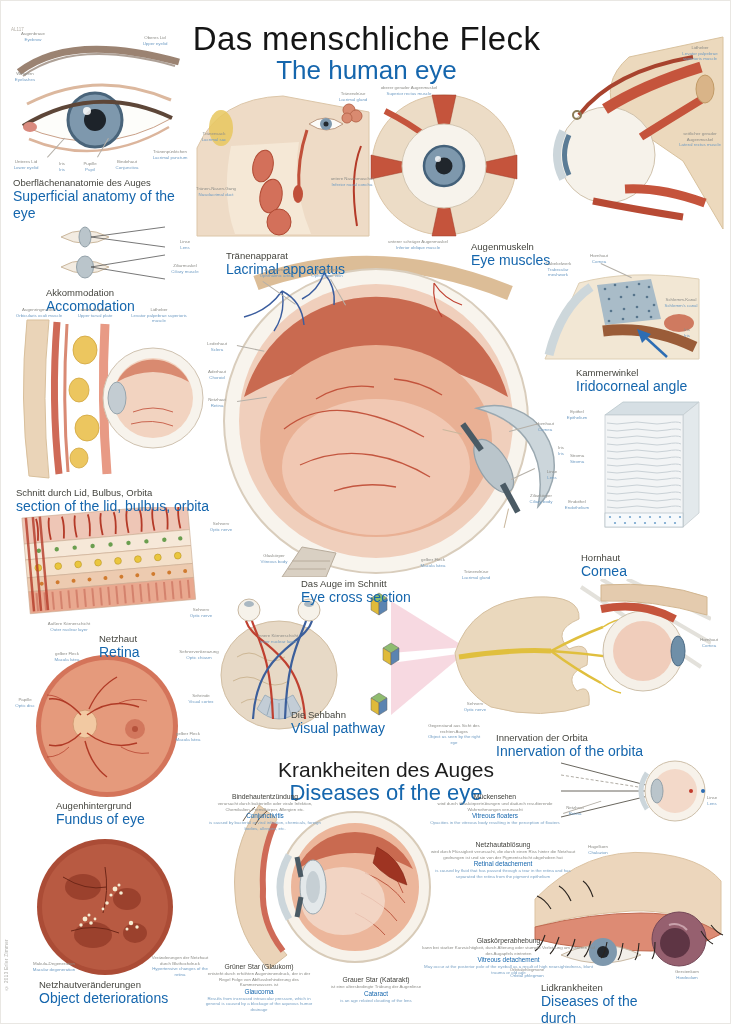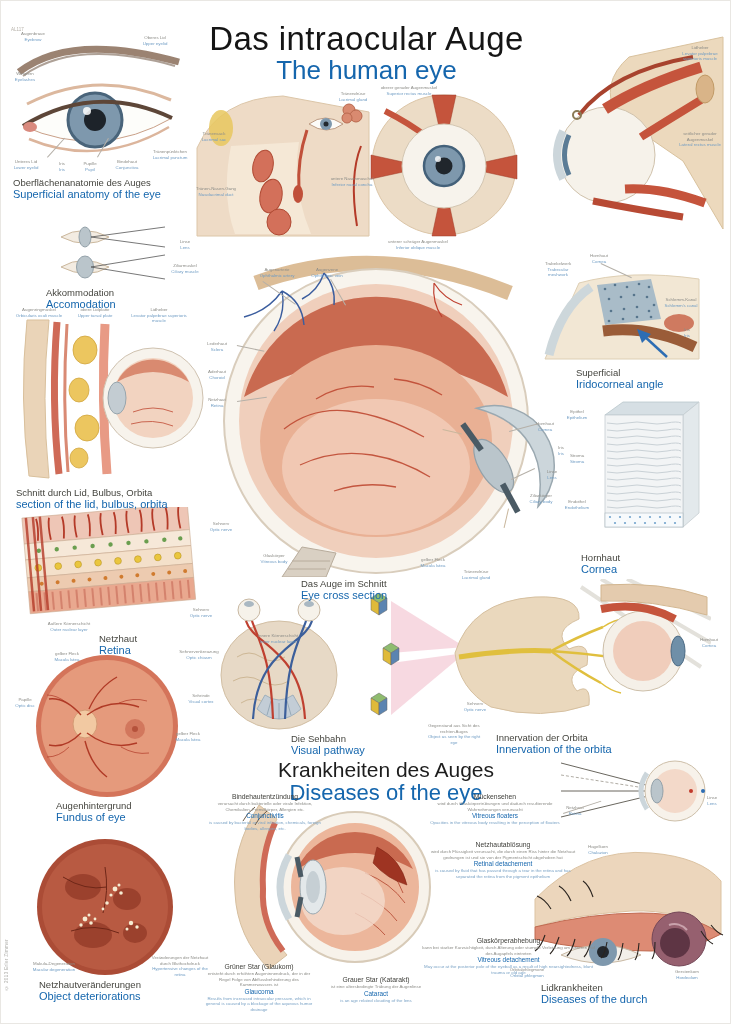--- a/index.html
+++ b/index.html
@@ -5,40 +5,40 @@
 *{margin:0;padding:0;box-sizing:border-box}
 body{font-family:"Liberation Sans",sans-serif;background:#fff}
 #poster{position:relative;width:731px;height:1024px;background:#fff;overflow:hidden;border:1px solid #e9e7e3}
 .abs{position:absolute}
 .t1{font-size:33px;color:#151515;letter-spacing:.4px;line-height:1.08}
 .t2{font-size:26px;color:#1566ad;line-height:1.05}
 .h2de{font-size:21px;color:#1d1d1d;line-height:1.1}
 .h2en{font-size:22px;color:#1566ad;line-height:1.1}
 .sec{position:absolute;text-align:left;line-height:1.18}
 .sec .de{display:block;font-size:9.5px;color:#45453f}
-.sec .en{display:block;font-size:11px;color:#1566ad}
+.sec .en{display:block;font-size:14px;color:#1566ad}
 .note{position:absolute;text-align:center;line-height:1.25}
 .note .hd{display:block;font-size:6.8px;color:#3f3f3a}
 .note .td{display:block;font-size:4.4px;color:#8d8d88}
 .note .he{display:block;font-size:6.4px;color:#1566ad}
 .note .te{display:block;font-size:4.4px;color:#7ba3c6}
 .ann{position:absolute;text-align:center;line-height:1.3;font-size:4.4px;color:#8d8d88}
 .ann i{font-style:normal;display:block;color:#8d8d88}
 .ann b{display:block;font-weight:normal;color:#6f9cc4}
 .ld{position:absolute;height:1px;background:#b5b0a8;transform-origin:0 0}
 .vert{writing-mode:vertical-rl;transform:rotate(180deg);font-size:4.5px;color:#aaa9a4;letter-spacing:.4px}
 .code{font-size:4.5px;color:#b5b0a8}
 </style>
 </head>
 <body>
 
 <div id="poster">
 
   <div class="abs" style="left:0;top:20px;width:731px;text-align:center">
-    <div class="t1">Das intraocular Auge</div>
+    <div class="t1">Das menschliche Fleck</div>
     <div class="t2">The human eye</div>
   </div>
   <div class="abs" style="left:230px;top:757px;width:310px;text-align:center">
     <div class="h2de">Krankheiten des Auges</div>
     <div class="h2en">Diseases of the eye</div>
   </div>
   <div class="abs code" style="left:10px;top:26px">AL117</div>
   <div class="abs vert" style="left:3px;top:938px">© 2013 Erler Zimmer</div>
 
   <svg class="abs" style="left:8px;top:25px" width="178" height="150" viewBox="0 0 178 150">
@@ -488,45 +488,53 @@
       <path d="M20,70 q-6,-10 -14,-13"></path>
         <path d="M40,62 q-5,-11 -12,-15"></path>
         <path d="M62,58 q-4,-12 -10,-16"></path>
     </g>
   </svg>
 
   <div class="sec" style="left:12px;top:176px;width:172px">
       <span class="de">Oberflächenanatomie des Auges</span>
       <span class="en">Superficial anatomy of the eye</span>
     </div>
+  <div class="sec" style="left:225px;top:249px;width:150px">
+      <span class="de">Tränenapparat</span>
+      <span class="en">Lacrimal apparatus</span>
+    </div>
+  <div class="sec" style="left:470px;top:240px;width:140px">
+      <span class="de">Augenmuskeln</span>
+      <span class="en">Eye muscles</span>
+    </div>
   <div class="sec" style="left:45px;top:286px;width:130px">
       <span class="de">Akkommodation</span>
       <span class="en">Accomodation</span>
     </div>
   <div class="sec" style="left:15px;top:486px;width:195px">
       <span class="de">Schnitt durch Lid, Bulbus, Orbita</span>
       <span class="en">section of the lid, bulbus, orbita</span>
     </div>
   <div class="sec" style="left:300px;top:577px;width:125px">
       <span class="de">Das Auge im Schnitt</span>
       <span class="en">Eye cross section</span>
     </div>
   <div class="sec" style="left:575px;top:366px;width:130px">
-      <span class="de">Superficial</span>
+      <span class="de">Kammerwinkel</span>
       <span class="en">Iridocorneal angle</span>
     </div>
   <div class="sec" style="left:580px;top:551px;width:85px">
       <span class="de">Hornhaut</span>
       <span class="en">Cornea</span>
     </div>
   <div class="sec" style="left:98px;top:632px;width:95px">
       <span class="de">Netzhaut</span>
       <span class="en">Retina</span>
     </div>
-  <div class="sec" style="left:290px;top:732px;width:105px">
+  <div class="sec" style="left:290px;top:708px;width:105px">
       <span class="de">Die Sehbahn</span>
       <span class="en">Visual pathway</span>
     </div>
   <div class="sec" style="left:495px;top:731px;width:175px">
       <span class="de">Innervation der Orbita</span>
       <span class="en">Innervation of the orbita</span>
     </div>
   <div class="sec" style="left:55px;top:799px;width:130px">
       <span class="de">Augenhintergrund</span>
       <span class="en">Fundus of eye</span>

